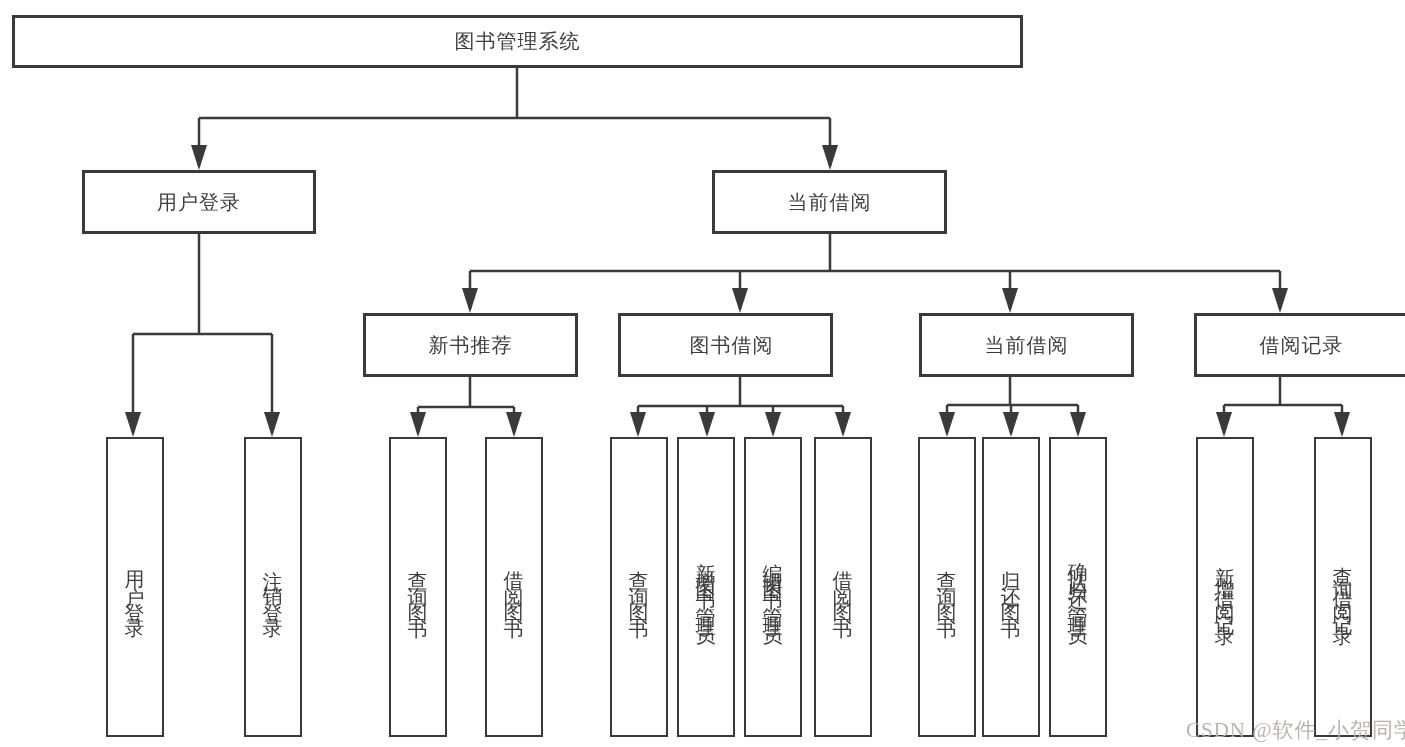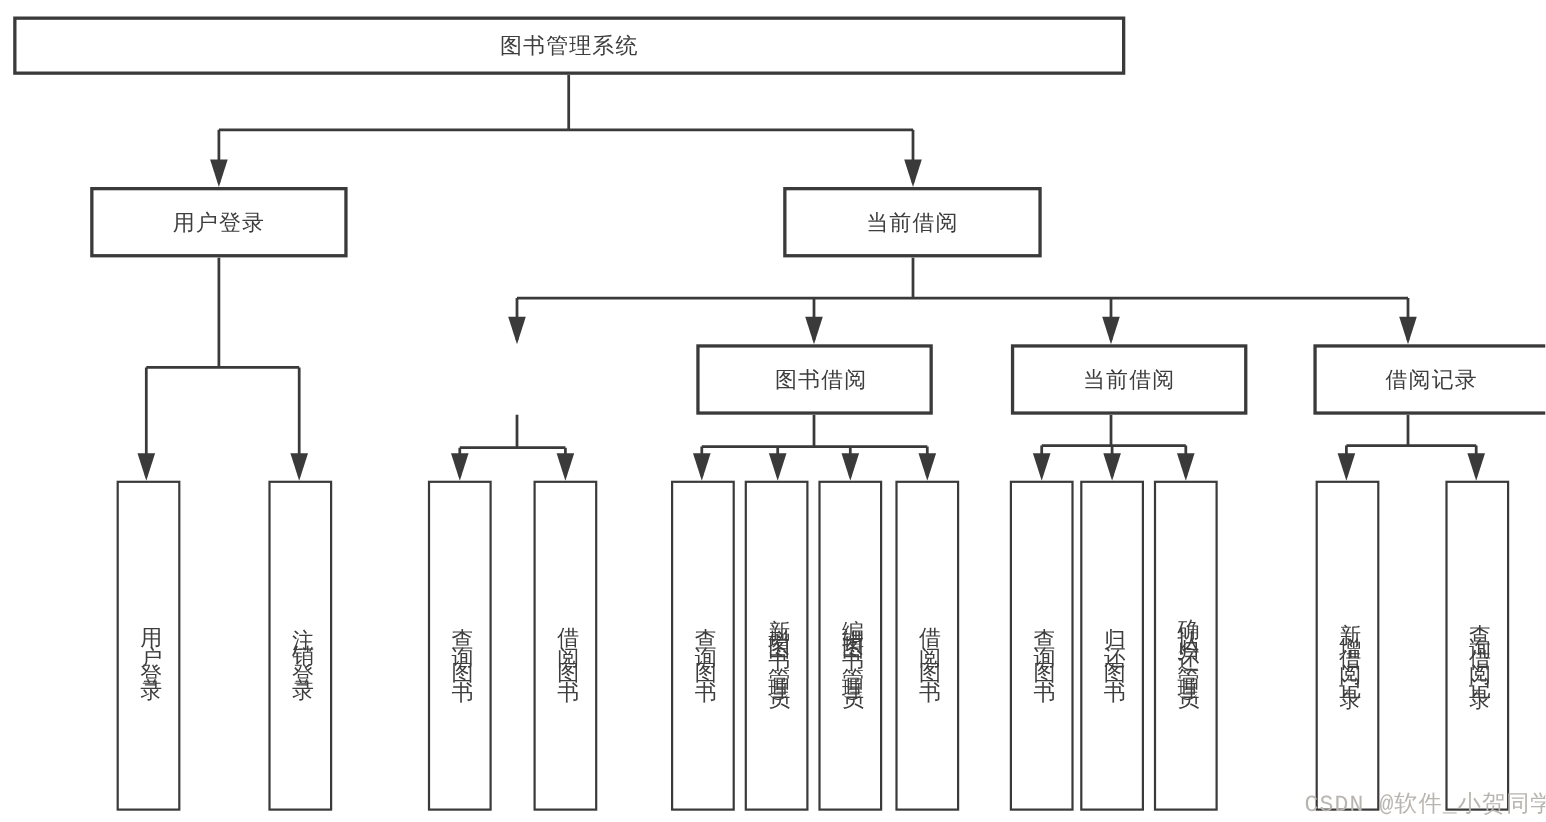--- a/index.html
+++ b/index.html
@@ -7,21 +7,21 @@
     --text: #3d3d3d;
     --watermark: #b8b5b0;
     --bg: #ffffff;
   }
   html, body { margin: 0; padding: 0; background: var(--bg); }
   #stage {
     position: relative;
     width: 1405px;
     height: 747px;
     background: var(--bg);
-    font-family: Liberation Mono, monospace;
+    font-family: Liberation Serif, serif;
     overflow: hidden;
   }
   svg.edges { position: absolute; left: 0; top: 0; width: 1405px; height: 747px; }
   svg.edges path { stroke: var(--line); stroke-width: 2.5; fill: none; }
   svg.edges polygon { fill: var(--line); stroke: none; }
 
   .box {
     position: absolute;
     box-sizing: border-box;
     background: var(--bg);
@@ -32,21 +32,21 @@
     color: var(--text);
     font-size: 20px;
     letter-spacing: 1px;
     text-align: center;
   }
   .root  { left: 12px;  top: 15px;  width: 1011px; height: 53px; }
   .l2a   { left: 82px;  top: 170px; width: 234px;  height: 64px; }
   .l2b   { left: 712px; top: 170px; width: 235px;  height: 64px; }
   .l3    { top: 313px; width: 215px; height: 64px; }
   .l3a   { left: 363px; }
-  .l3b   { left: 633px; padding-left: 12px; }
+  .l3b   { left: 618px; padding-left: 12px; }
   .l3c   { left: 903px; margin-left: 16px; }
   .l3d   { left: 1194px; }
 
   .leaf {
     top: 437px;
     width: 58px;
     height: 300px;
     border-width: 2.5px;
   }
   .leaf > span {
@@ -135,20 +135,23 @@
     <span>图书管理系统</span>
   </div>
 
   <div class="box l2a">
     <span>用户登录</span>
   </div>
   <div class="box l2b">
     <span>当前借阅</span>
   </div>
 
+  <div class="box l3 l3a">
+    <span>新书推荐</span>
+  </div>
   <div class="box l3 l3b">
     <span>图书借阅</span>
   </div>
   <div class="box l3 l3c">
     <span>当前借阅</span>
   </div>
   <div class="box l3 l3d">
     <span>借阅记录</span>
   </div>
 

